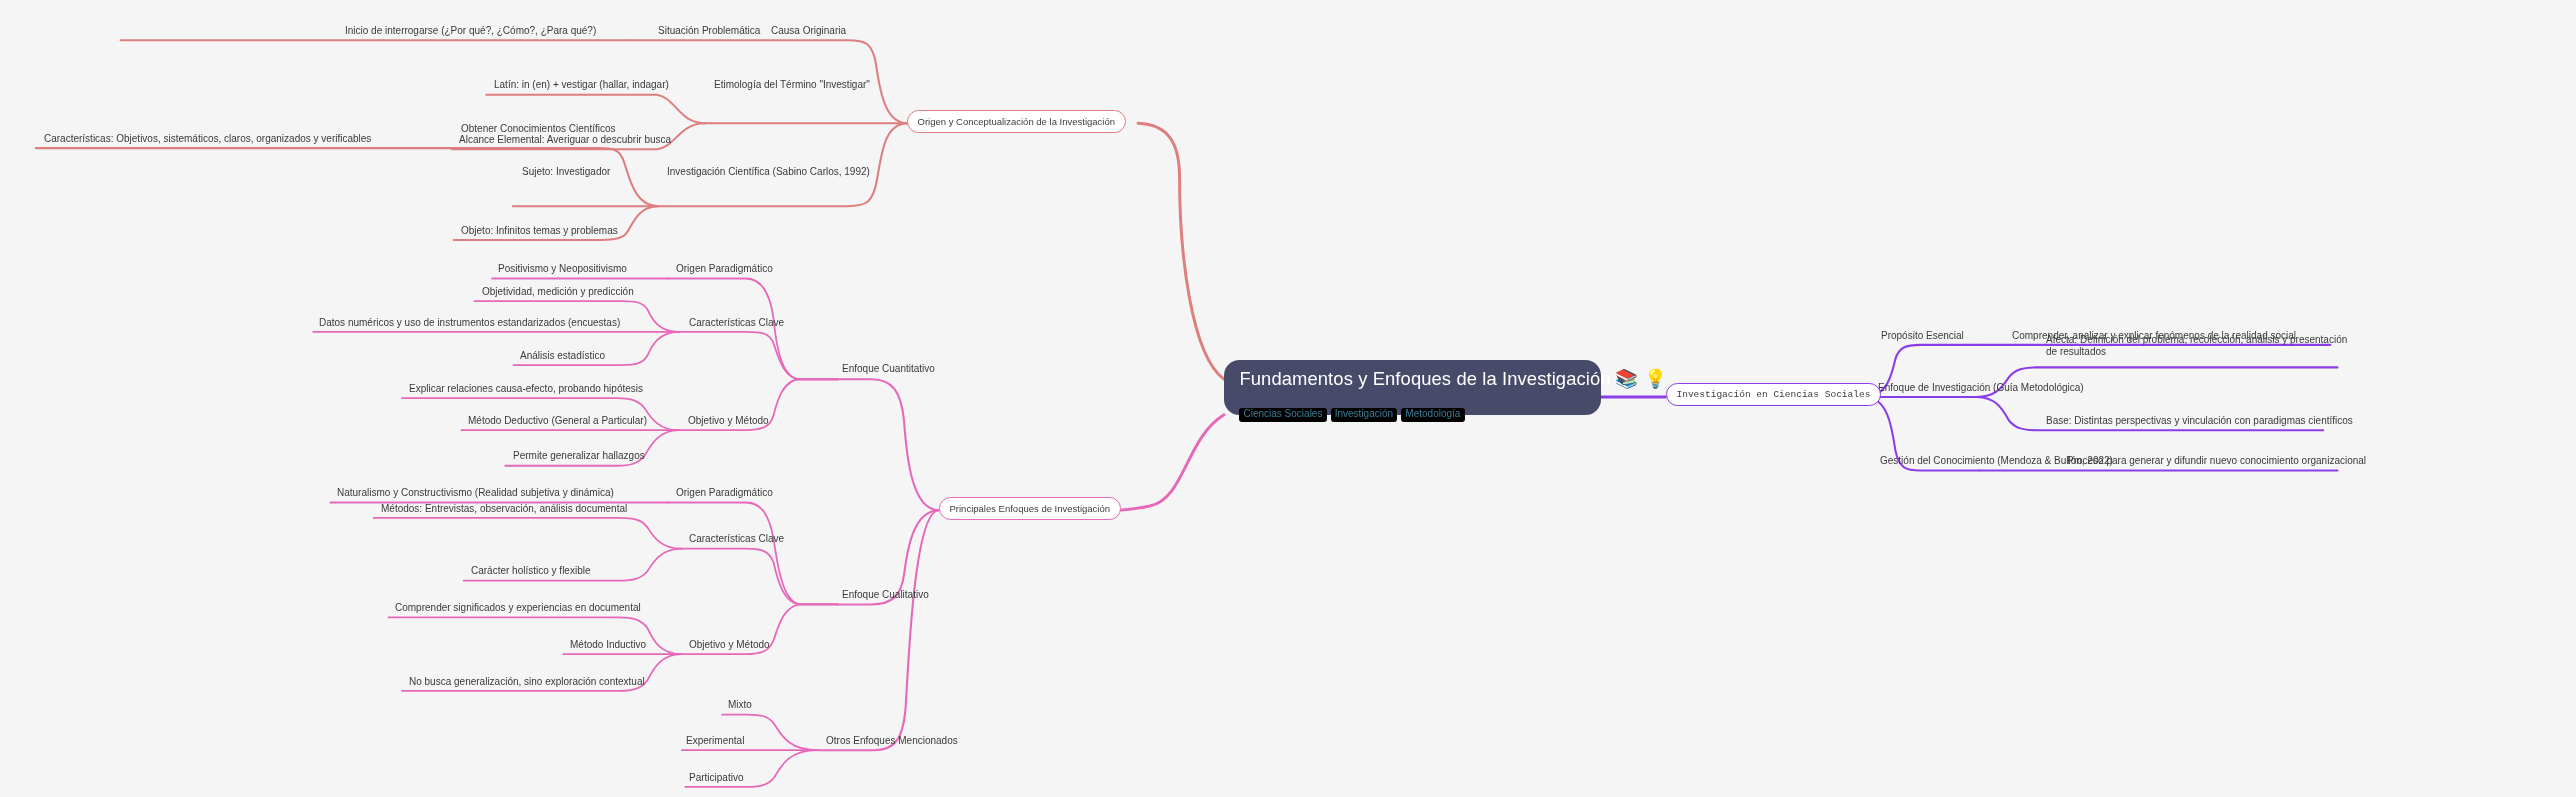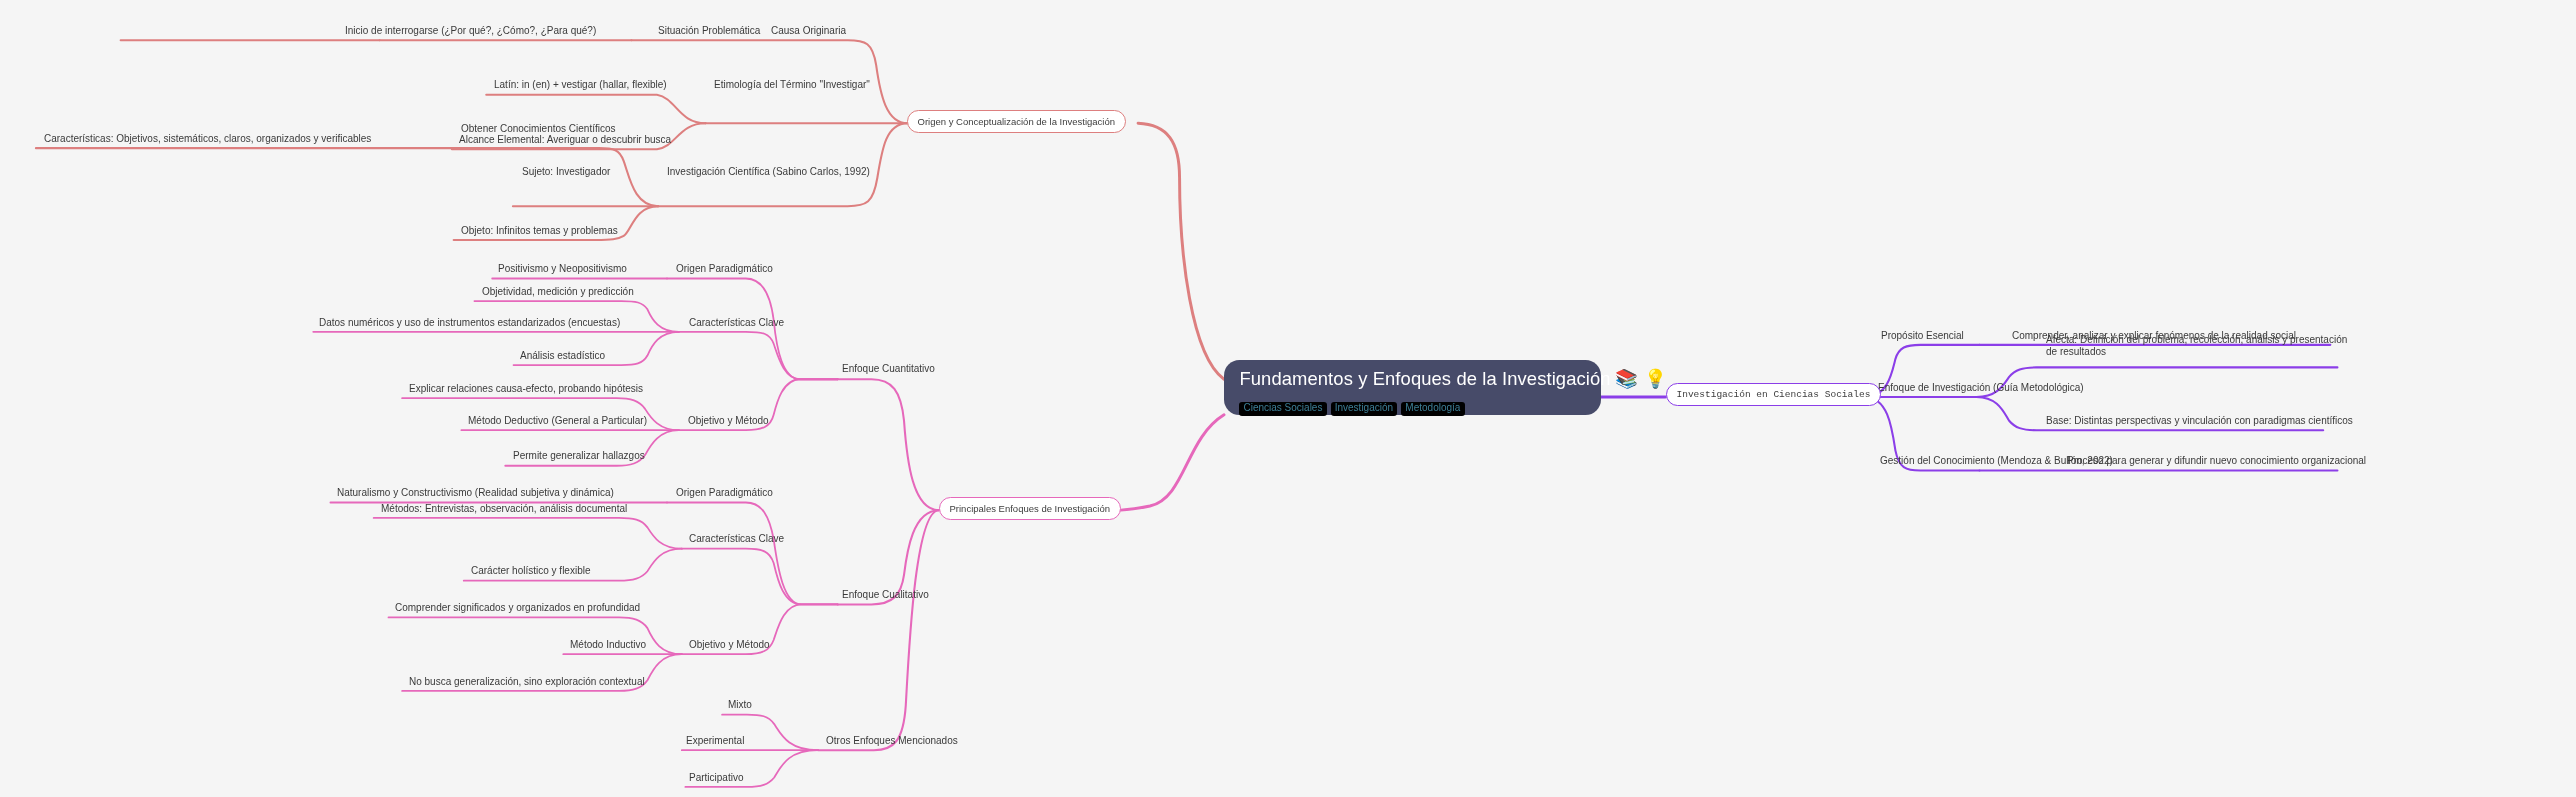--- a/index.html
+++ b/index.html
@@ -14,21 +14,21 @@
   #stage{position:absolute;left:0;top:0;width:2576px;height:797px;}
   #links{position:absolute;left:0;top:0;width:2576px;height:797px;pointer-events:none;}
 
   
   .root-node{
     position:absolute;
     background:#474b69;
     border-radius:15.4px;
     padding:8.3px 15.4px 9.5px 15.4px;
     box-sizing:border-box;
-    display:flex;flex-direction:column;gap:11px;
+    display:flex;flex-direction:column;gap:17px;
     z-index:5;
   }
   .root-title{
     color:#ffffff;
     font-size:18.4px;
     line-height:22.5px;
     white-space:nowrap;
     letter-spacing:0.1px;
   }
   .root-tags{display:flex;gap:4.1px;}
@@ -155,21 +155,21 @@
 
   <div class="pill-node pill-pink" style="left:939px;top:497px;">Principales Enfoques de Investigación</div>
 
   <div class="pill-node pill-purple" style="left:1666px;top:383px;">Investigación en Ciencias Sociales</div>
 
   <div class="node-label" style="left:771px;top:25px;">Causa Originaria</div>
   <div class="node-label" style="left:658px;top:25px;">Situación Problemática</div>
   <div class="node-label" style="left:345px;top:25px;">Inicio de interrogarse (¿Por qué?, ¿Cómo?, ¿Para qué?)</div>
 
   <div class="node-label" style="left:714px;top:79px;">Etimología del Término "Investigar"</div>
-  <div class="node-label" style="left:494px;top:79px;">Latín: in (en) + vestigar (hallar, flexible)</div>
+  <div class="node-label" style="left:494px;top:79px;">Latín: in (en) + vestigar (hallar, indagar)</div>
   <div class="node-label" style="left:459px;top:134px;">Alcance Elemental: Averiguar o descubrir busca</div>
 
   <div class="node-label" style="left:667px;top:166px;">Investigación Científica (Sabino Carlos, 1992)</div>
   <div class="node-label" style="left:461px;top:123px;">Obtener Conocimientos Científicos</div>
   <div class="node-label" style="left:44px;top:133px;">Características: Objetivos, sistemáticos, claros, organizados y verificables</div>
   <div class="node-label" style="left:522px;top:166px;">Sujeto: Investigador</div>
   <div class="node-label" style="left:461px;top:225px;">Objeto: Infinitos temas y problemas</div>
 
   <div class="node-label" style="left:842px;top:363px;">Enfoque Cuantitativo</div>
 
@@ -189,21 +189,21 @@
   <div class="node-label" style="left:842px;top:589px;">Enfoque Cualitativo</div>
 
   <div class="node-label" style="left:676px;top:487px;">Origen Paradigmático</div>
   <div class="node-label" style="left:337px;top:487px;">Naturalismo y Constructivismo (Realidad subjetiva y dinámica)</div>
 
   <div class="node-label" style="left:689px;top:533px;">Características Clave</div>
   <div class="node-label" style="left:381px;top:503px;">Métodos: Entrevistas, observación, análisis documental</div>
   <div class="node-label" style="left:471px;top:565px;">Carácter holístico y flexible</div>
 
   <div class="node-label" style="left:689px;top:639px;">Objetivo y Método</div>
-  <div class="node-label" style="left:395px;top:602px;">Comprender significados y organizados en profundidad</div>
+  <div class="node-label" style="left:395px;top:602px;">Comprender significados y experiencias en documental</div>
   <div class="node-label" style="left:570px;top:639px;">Método Inductivo</div>
   <div class="node-label" style="left:409px;top:676px;">No busca generalización, sino exploración contextual</div>
 
   <div class="node-label" style="left:826px;top:735px;">Otros Enfoques Mencionados</div>
   <div class="node-label" style="left:728px;top:699px;">Mixto</div>
   <div class="node-label" style="left:686px;top:735px;">Experimental</div>
   <div class="node-label" style="left:689px;top:772px;">Participativo</div>
 
   <div class="node-label" style="left:1881px;top:330px;">Propósito Esencial</div>
   <div class="node-label" style="left:2012px;top:330px;">Comprender, analizar y explicar fenómenos de la realidad social</div>

